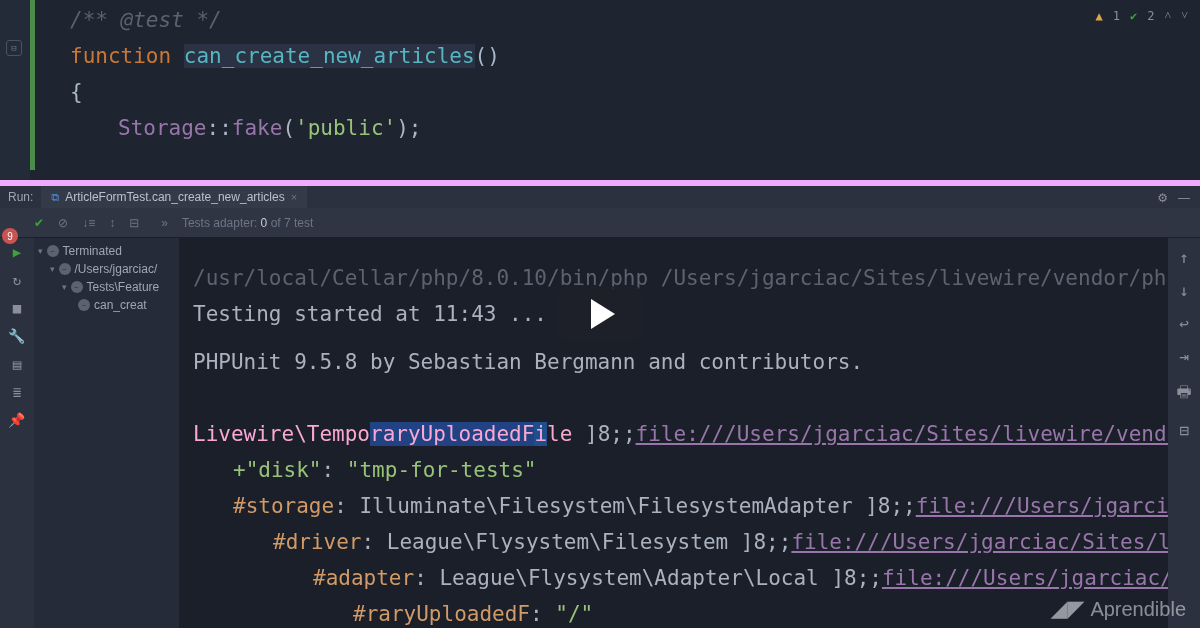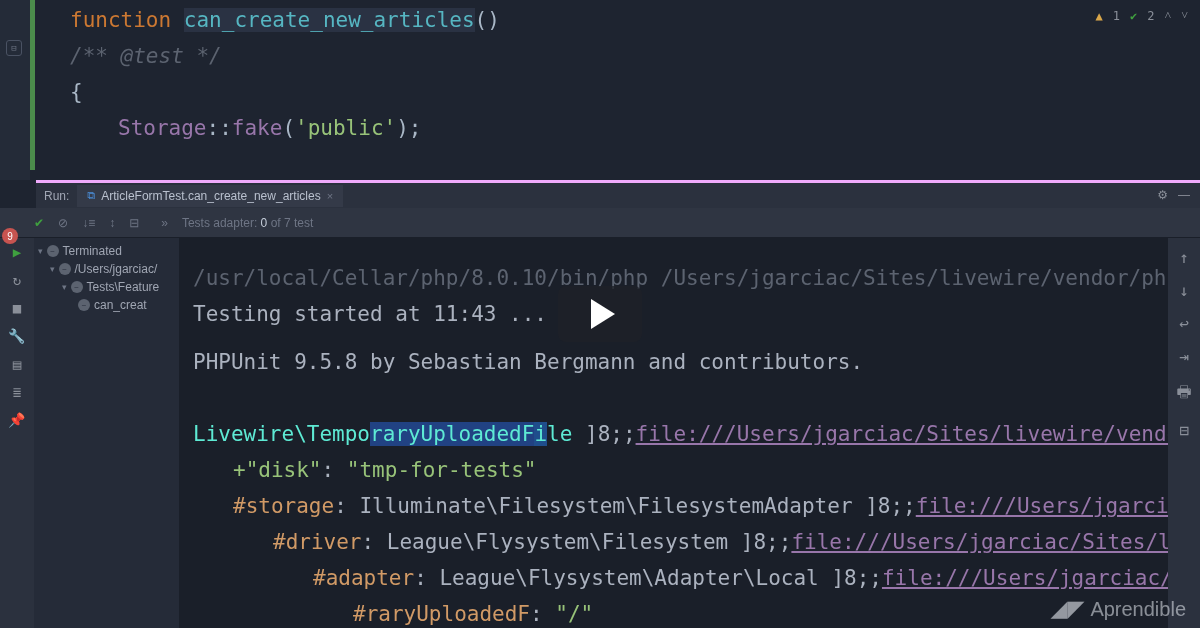--- a/index.html
+++ b/index.html
@@ -59,23 +59,22 @@
 .chev { color: #8a8f99; }
 
 .run-tab-bar {
   height: 28px;
   background: #2b313e;
   display: flex;
   align-items: center;
   font-family: -apple-system, 'Segoe UI', sans-serif;
   font-size: 12px;
   color: #a0a6b3;
-  border-top: 3px solid #f0abfc;
+  border-top: 6px solid #f0abfc;
   position: relative;
-  margin-left: 36px;
 }
 .run-tab-bar .label { padding: 0 8px; }
 .run-tab {
   background: #343a48;
   padding: 4px 10px;
   display: flex;
   align-items: center;
   gap: 6px;
   color: #b9c0ce;
 }
@@ -139,21 +138,21 @@
 .console {
   flex: 1;
   padding: 6px 0 0 14px;
   font-size: 21px;
   line-height: 36px;
   overflow: hidden;
   color: #abb2bf;
   white-space: nowrap;
 }
 .console .gray-text { color: #5c6370; margin-top: 16px; }
-.console .blue-cls { color: #5eead4; }
+.console .blue-cls { color: #f9a8d4; }
 .console .green-str { color: #98c379; }
 .console .link { color: #9876aa; text-decoration: underline; }
 .console .key-orange { color: #d19a66; }
 .sel-blue { background: #214283; }
 .console-indent1 { padding-left: 40px; }
 .console-indent2 { padding-left: 80px; }
 .console-indent3 { padding-left: 120px; }
 .console-indent4 { padding-left: 160px; }
 
 .right-rail {
@@ -224,26 +223,26 @@
 }
 </style>
 </head>
 <body>
 
 <div class="editor-pane">
   <div class="gutter"></div>
   <div class="gutter-icon" style="top:40px;">⊟</div>
   <div class="green-stripe"></div>
   <div class="code">
+    <div><span class="comment">/** @test */</span></div>
     <div>
       <span class="kw-orange">function</span>
       <span> </span>
       <span class="fn-blue highlight-ident">can_create_new_articles</span><span>()</span>
     </div>
-    <div><span class="comment">/** @test */</span></div>
     <div><span>{</span></div>
     <div class="indent1">
       <span class="cls-static">Storage</span><span>::</span><span class="cls-static">fake</span><span>(</span><span class="str-green">'public'</span><span>);</span>
     </div>
   </div>
   <div class="inspection-corner">
     <span class="tri-yellow">▲</span>
       <span>1</span>
     <span class="check-green">✔</span>
       <span>2</span>

